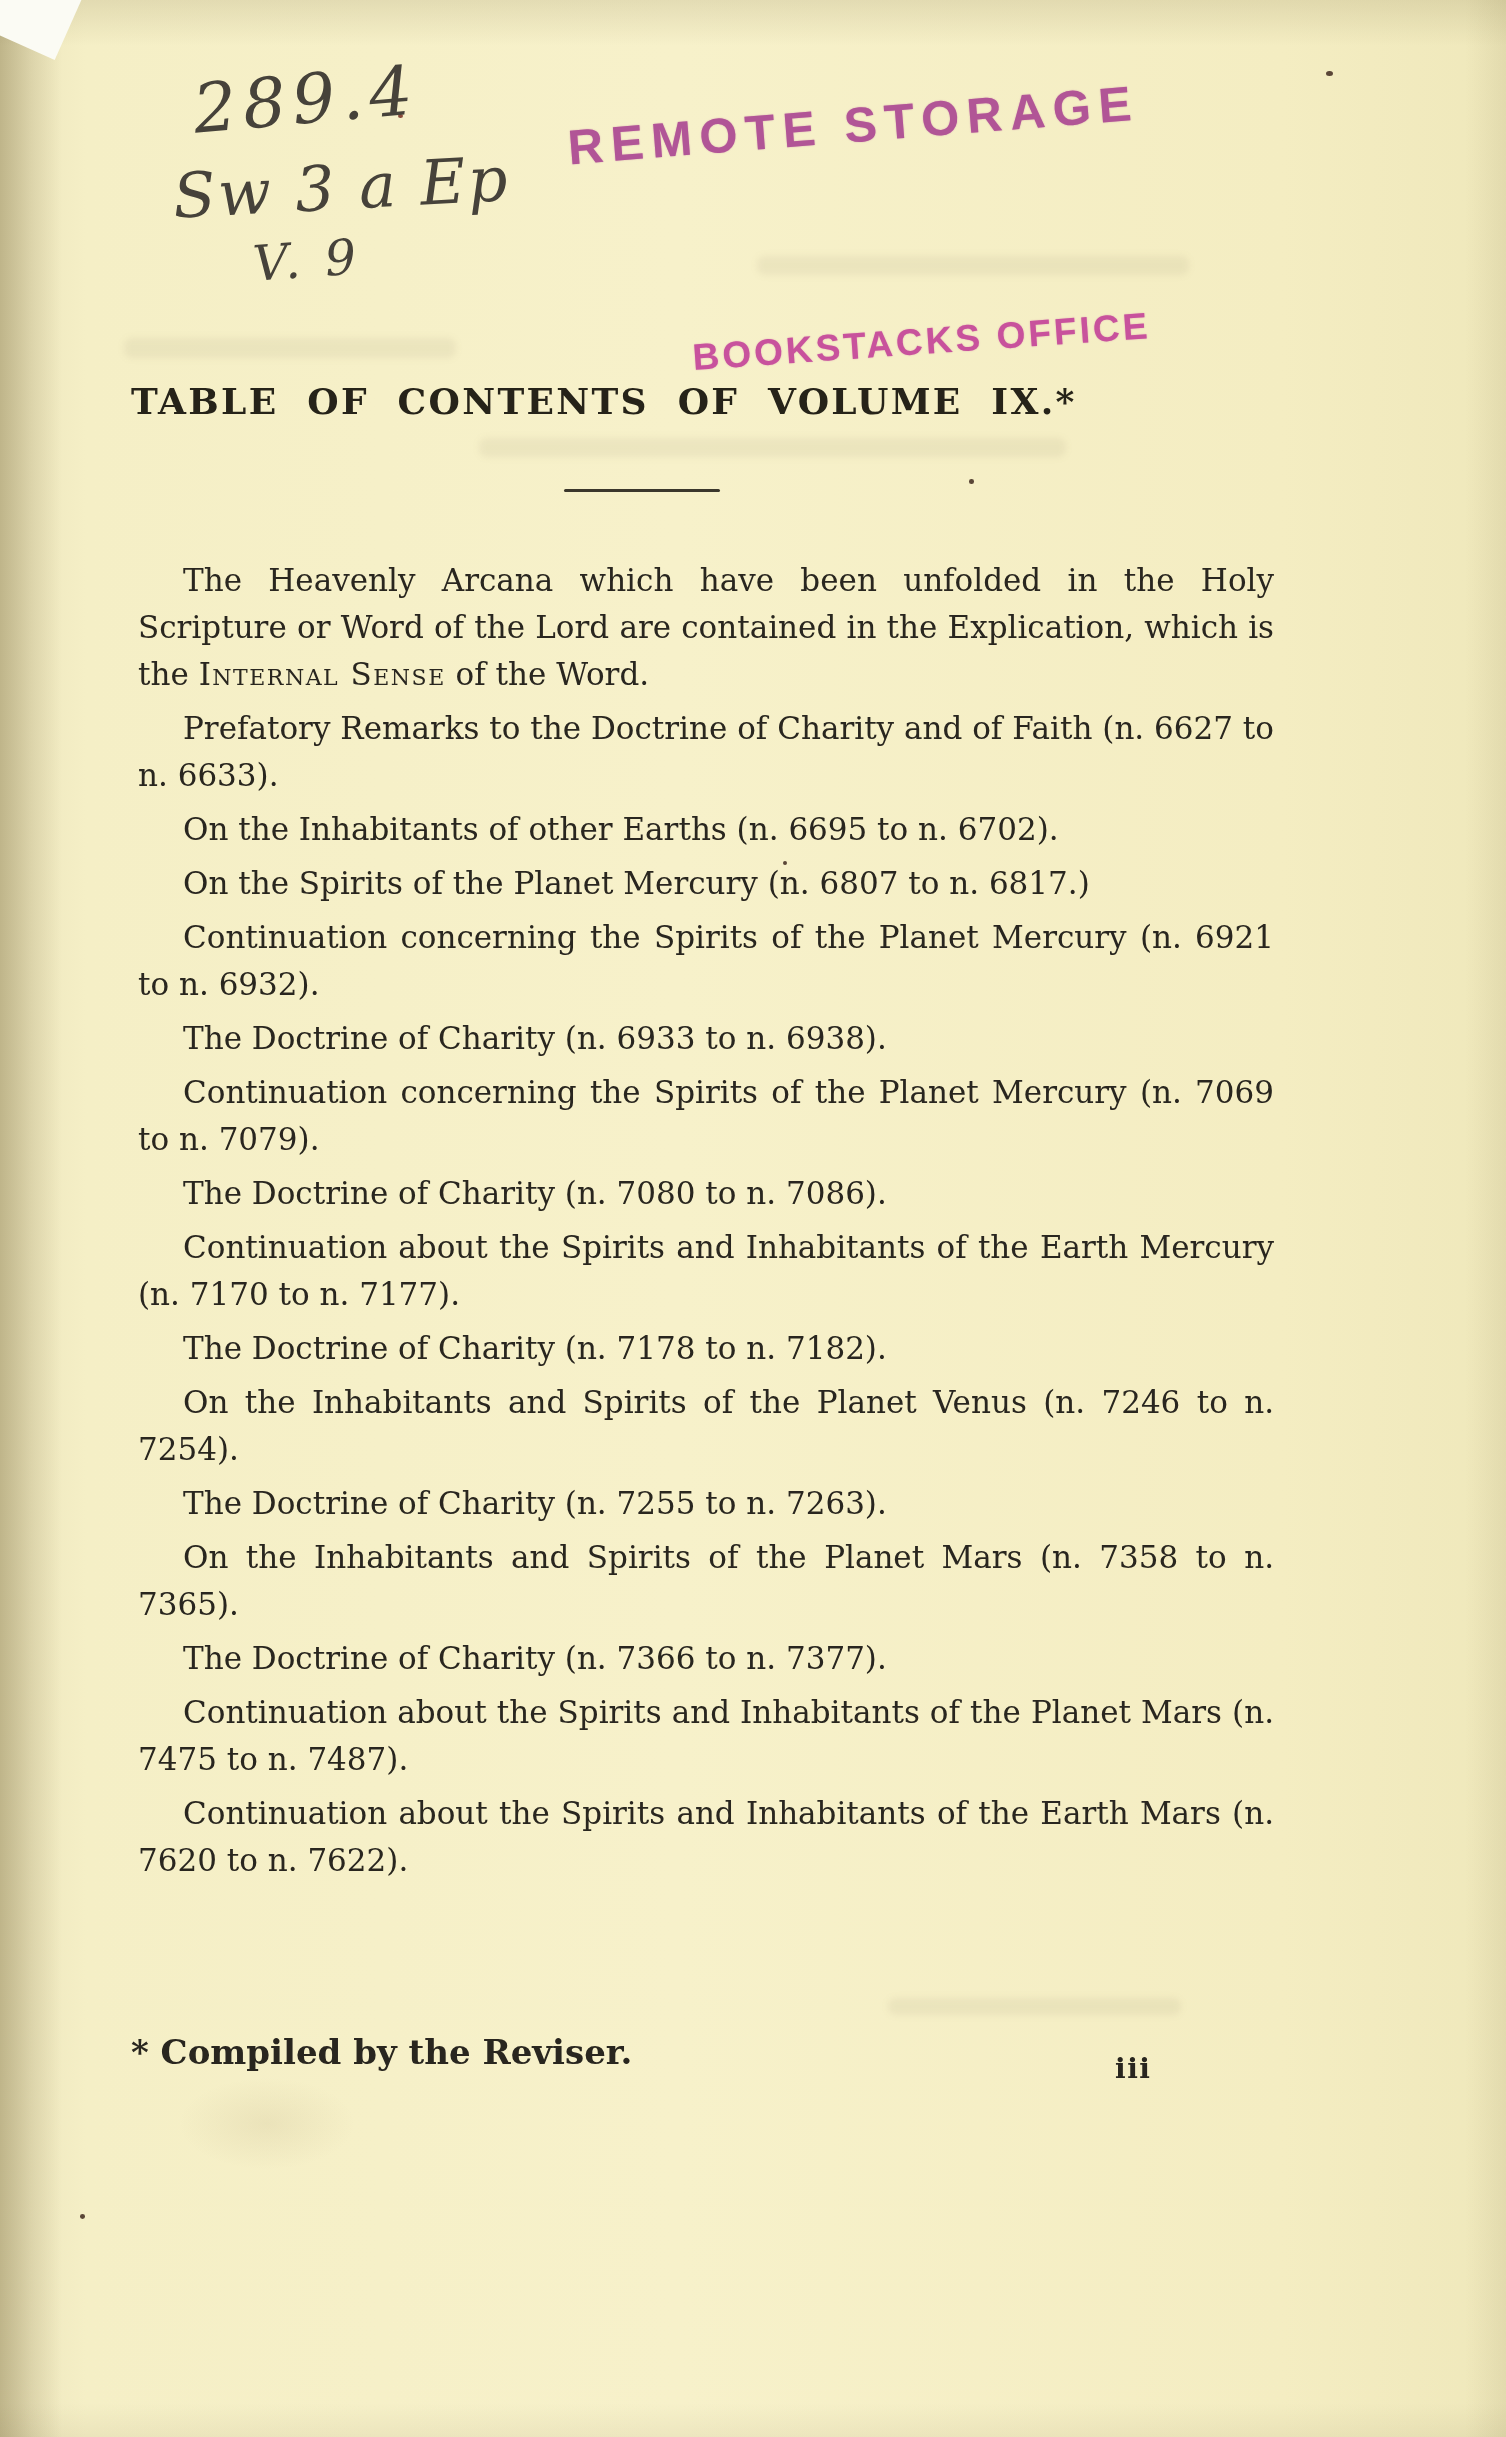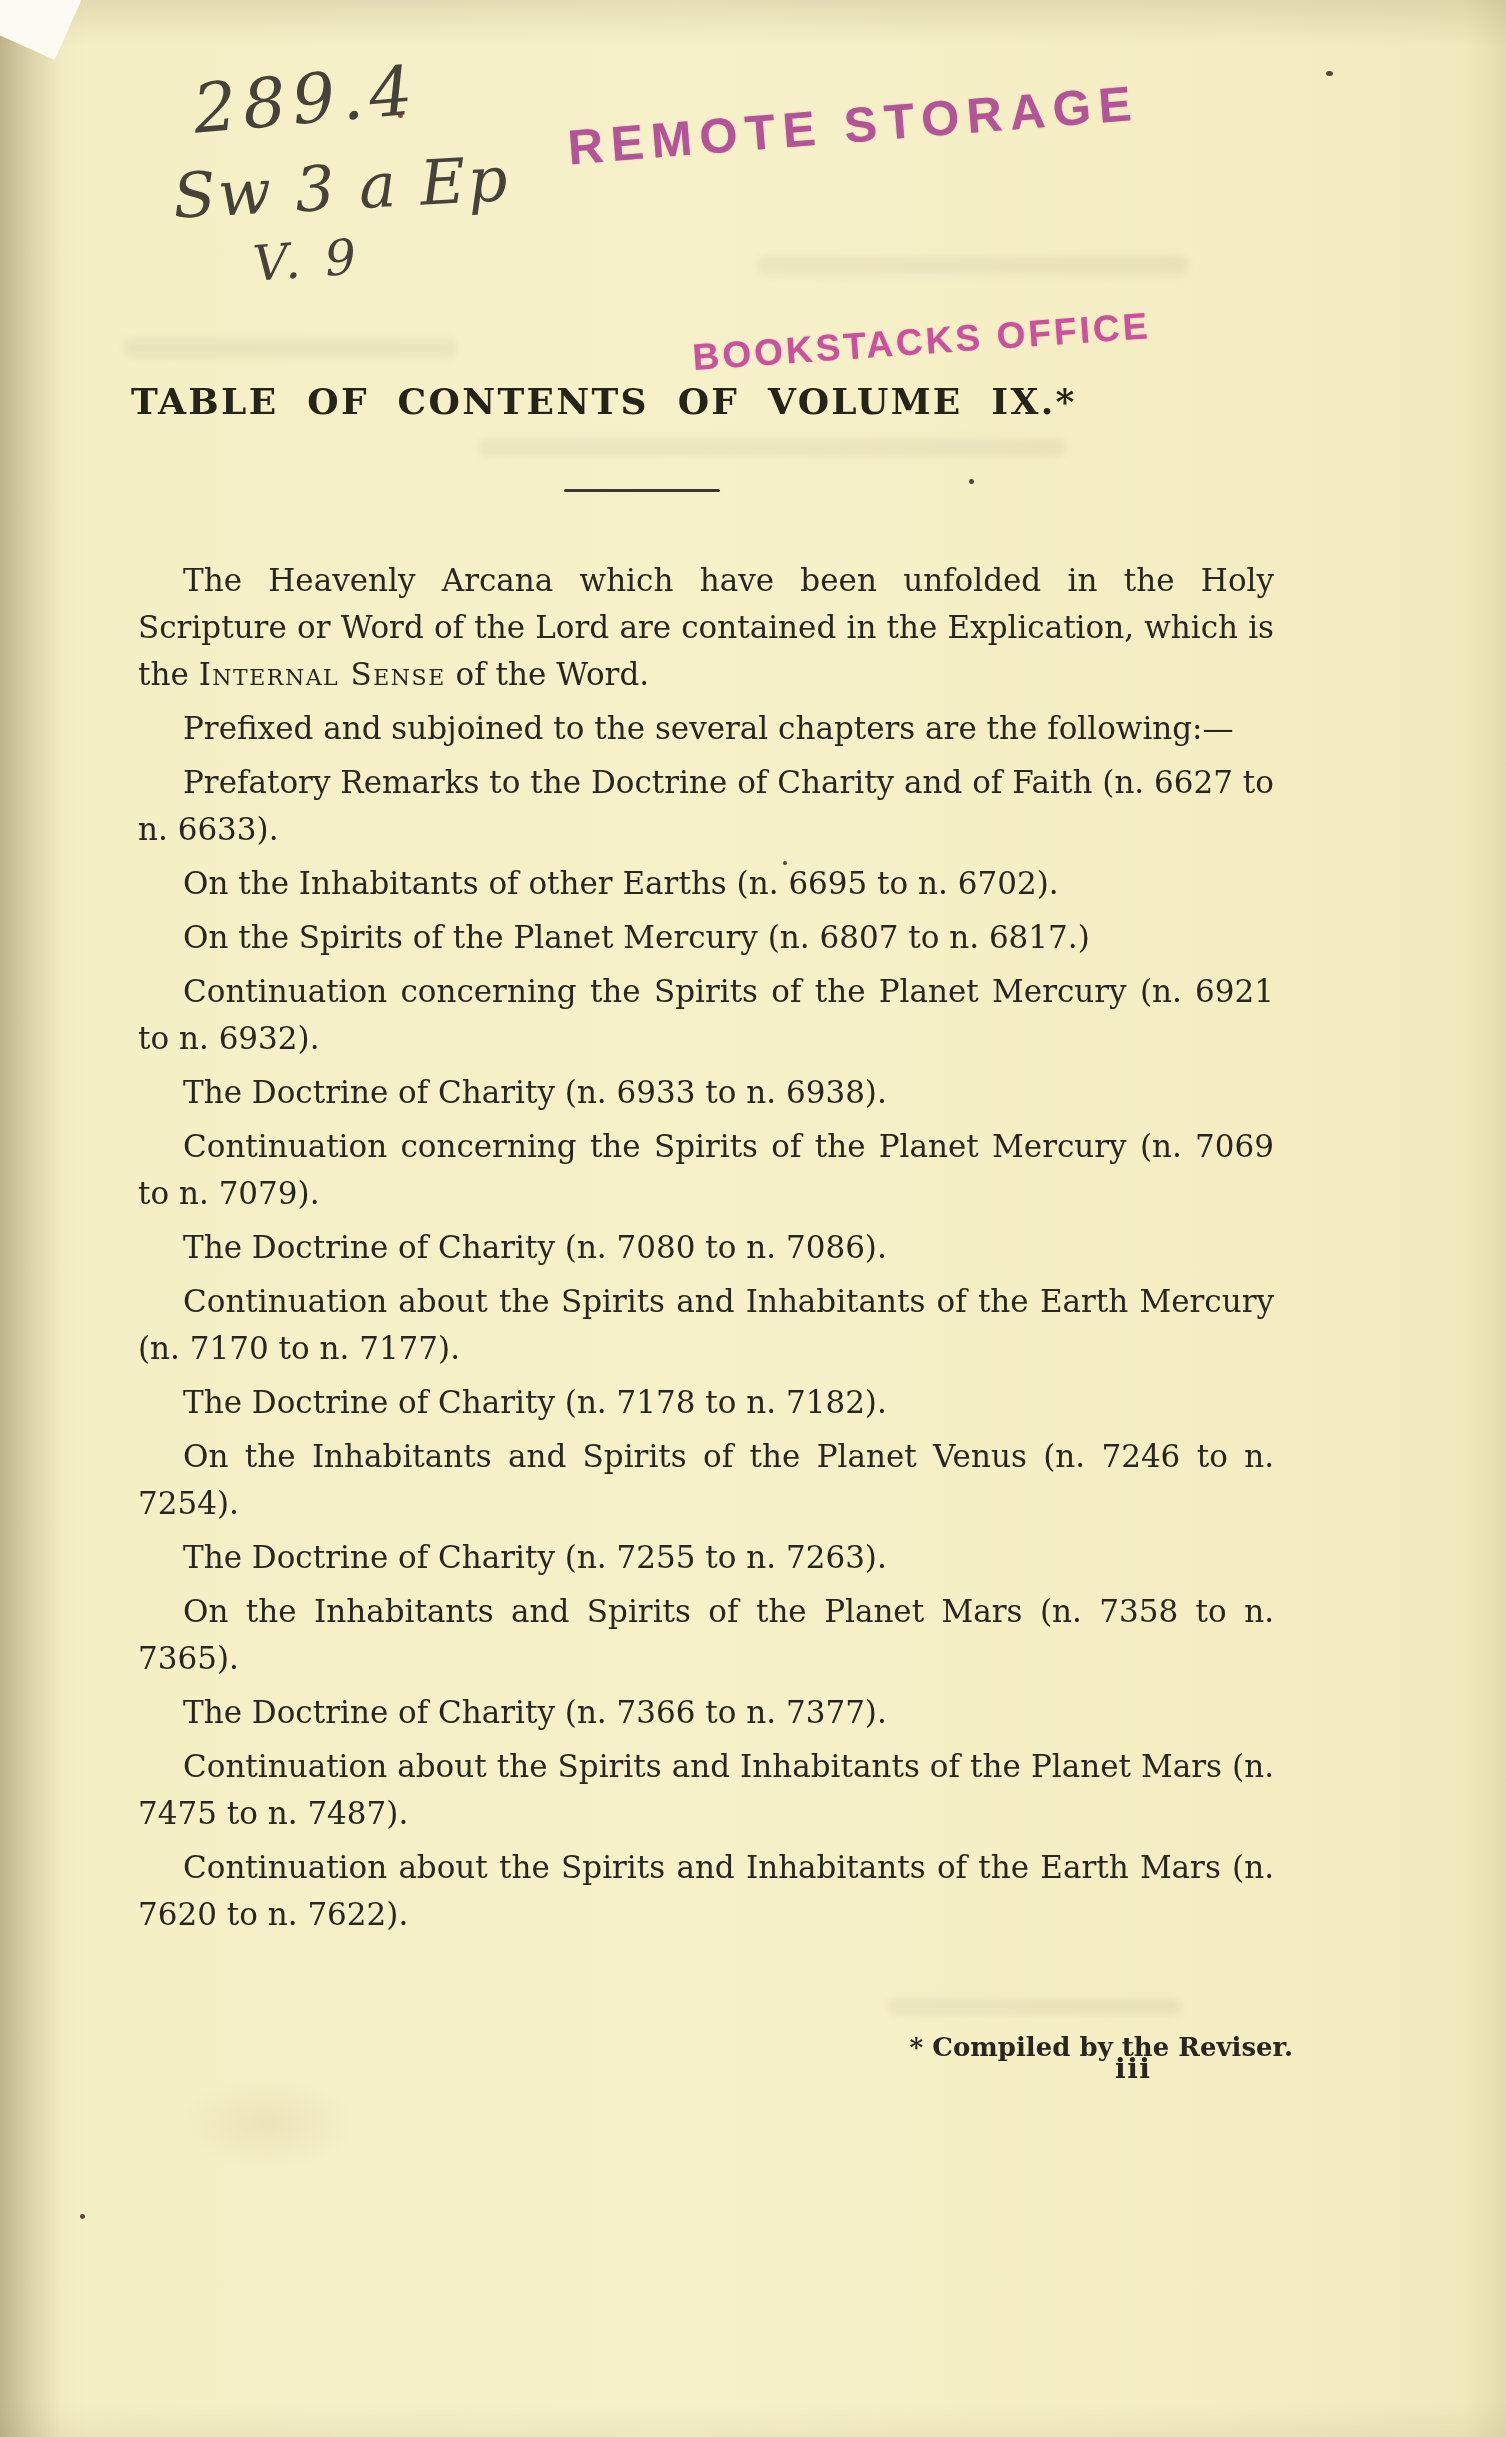--- a/index.html
+++ b/index.html
@@ -90,24 +90,24 @@
     font-size: 31px;
     line-height: 47px;
     text-align: justify;
     color: #29261f;
   }
   .toc p { margin: 7px; text-indent: 45px; }
   .sc { font-variant: small-caps; letter-spacing: 1.5px; }
 
   .footnote {
     position: absolute;
-    left: 143px; top: 2032px; width: 1150px;
-    text-align: right;
+    left: 131px; top: 2032px; width: 1150px;
+    text-align: left;
     font-weight: bold;
-    font-size: 26px;
+    font-size: 34px;
     color: #29261f;
   }
 
   .pageno {
     position: absolute;
     left: 1115px; top: 2052px;
     font-weight: bold;
     font-size: 28px;
     letter-spacing: 1.5px;
     color: #29261f;
@@ -161,21 +161,20 @@
 
   <div class="stamp stamp-remote">REMOTE STORAGE</div>
   <div class="stamp stamp-bookstacks">BOOKSTACKS OFFICE</div>
 
   <div class="title">TABLE OF CONTENTS OF VOLUME IX.*</div>
 
   <div class="rule"></div>
 
   <div class="toc">
     <p><span>The Heavenly Arcana which have been unfolded in the Holy Scripture or Word of the Lord are contained in the Explication, which is the </span><span class="sc">Internal Sense</span><span> of the Word.</span></p>
-    <p>Prefixed and subjoined to the several chapters are the following:—</p>
     <p>Prefatory Remarks to the Doctrine of Charity and of Faith (n. 6627 to n. 6633).</p>
     <p>On the Inhabitants of other Earths (n. 6695 to n. 6702).</p>
     <p>On the Spirits of the Planet Mercury (n. 6807 to n. 6817.)</p>
     <p>Continuation concerning the Spirits of the Planet Mercury (n. 6921 to n. 6932).</p>
     <p>The Doctrine of Charity (n. 6933 to n. 6938).</p>
     <p>Continuation concerning the Spirits of the Planet Mercury (n. 7069 to n. 7079).</p>
     <p>The Doctrine of Charity (n. 7080 to n. 7086).</p>
     <p>Continuation about the Spirits and Inhabitants of the Earth Mercury (n. 7170 to n. 7177).</p>
     <p>The Doctrine of Charity (n. 7178 to n. 7182).</p>
     <p>On the Inhabitants and Spirits of the Planet Venus (n. 7246 to n. 7254).</p>

